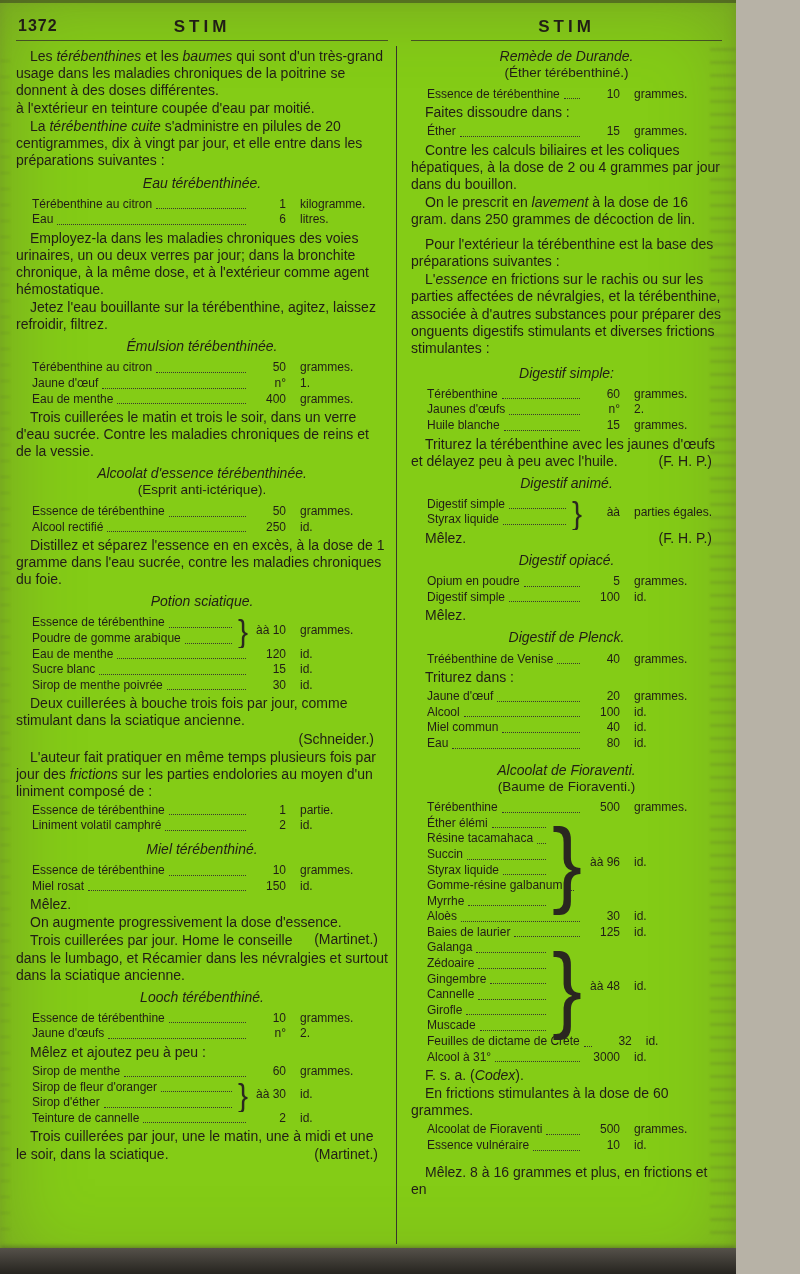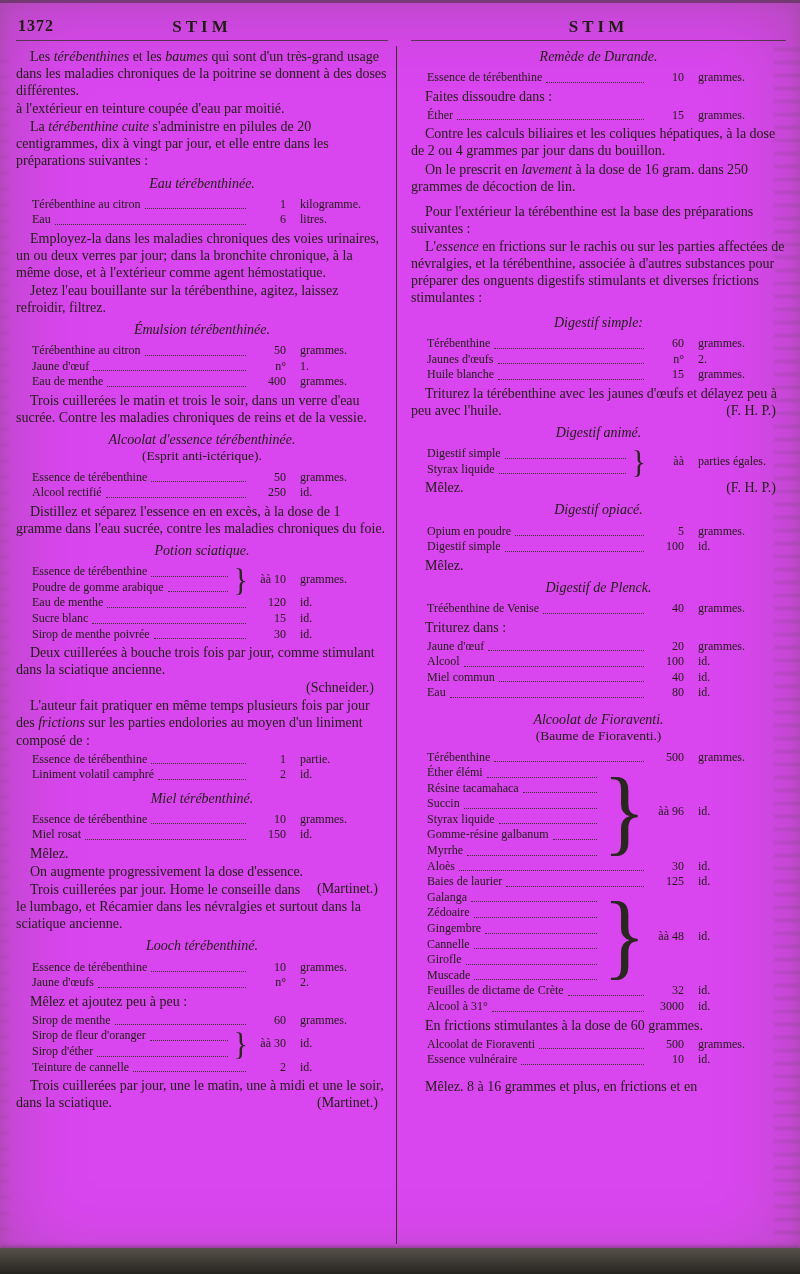--- a/index.html
+++ b/index.html
@@ -1,20 +1,20 @@
 <!DOCTYPE html>
 <html><head>
 <meta charset="utf-8">
 <style>
   html,body{margin:0;padding:0;background:#b7b2a6;}
   .page{
-    position:relative;width:800px;height:1274px;overflow:hidden;
-    background:#d946ef;
+    position:relative;width:736px;height:1274px;overflow:hidden;
+    background:#84cc16;
     box-shadow:inset 0 0 80px rgba(92,84,64,.38), inset 0 0 12px rgba(92,84,64,.22);
-    font-family:Liberation Serif, serif;
+    font-family:Liberation Sans, sans-serif;
     color:#211d16;
   }
   .scan-edge-top{position:absolute;top:0;left:0;right:0;height:3px;background:rgba(42,39,33,.45);}
   .scan-band-bottom{
     position:absolute;left:0;right:0;bottom:0;height:26px;
     background:linear-gradient(#55514a,#26241f);
     box-shadow:0 -2px 4px rgba(60,56,48,.4);
   }
   .ghost-right{
     position:absolute;top:48px;right:0;width:26px;bottom:30px;
@@ -271,20 +271,21 @@
 
     <div class="divider"></div>
 
     <div class="column col-right">
       <div class="col-head">
         <span class="running-head">STIM</span>
       </div>
       <div class="col-body">
           <div class="heading-wrap">
             <div class="heading">Remède de Durande.</div>
+            <div class="heading-sub">(Éther térébenthiné.)</div>
           </div>
           <div class="recipe">
             <div class="r-line">
               <span class="r-name">Essence de térébenthine</span>
               <span class="r-dots"></span>
               <span class="r-amt">10</span>
               <span class="r-unit">grammes.</span>
             </div>
           </div>
           <p class="para">Faites dissoudre dans :</p>
@@ -498,20 +499,21 @@
               <span class="r-amt">32</span>
               <span class="r-unit">id.</span>
             </div>
             <div class="r-line">
               <span class="r-name">Alcool à 31°</span>
               <span class="r-dots"></span>
               <span class="r-amt">3000</span>
               <span class="r-unit">id.</span>
             </div>
           </div>
+          <p class="para">F. s. a. (<i>Codex</i>).</p>
           <p class="para">En frictions stimulantes à la dose de 60 grammes.</p>
           <div class="recipe">
             <div class="r-line">
               <span class="r-name">Alcoolat de Fioraventi</span>
               <span class="r-dots"></span>
               <span class="r-amt">500</span>
               <span class="r-unit">grammes.</span>
             </div>
             <div class="r-line">
               <span class="r-name">Essence vulnéraire</span>

